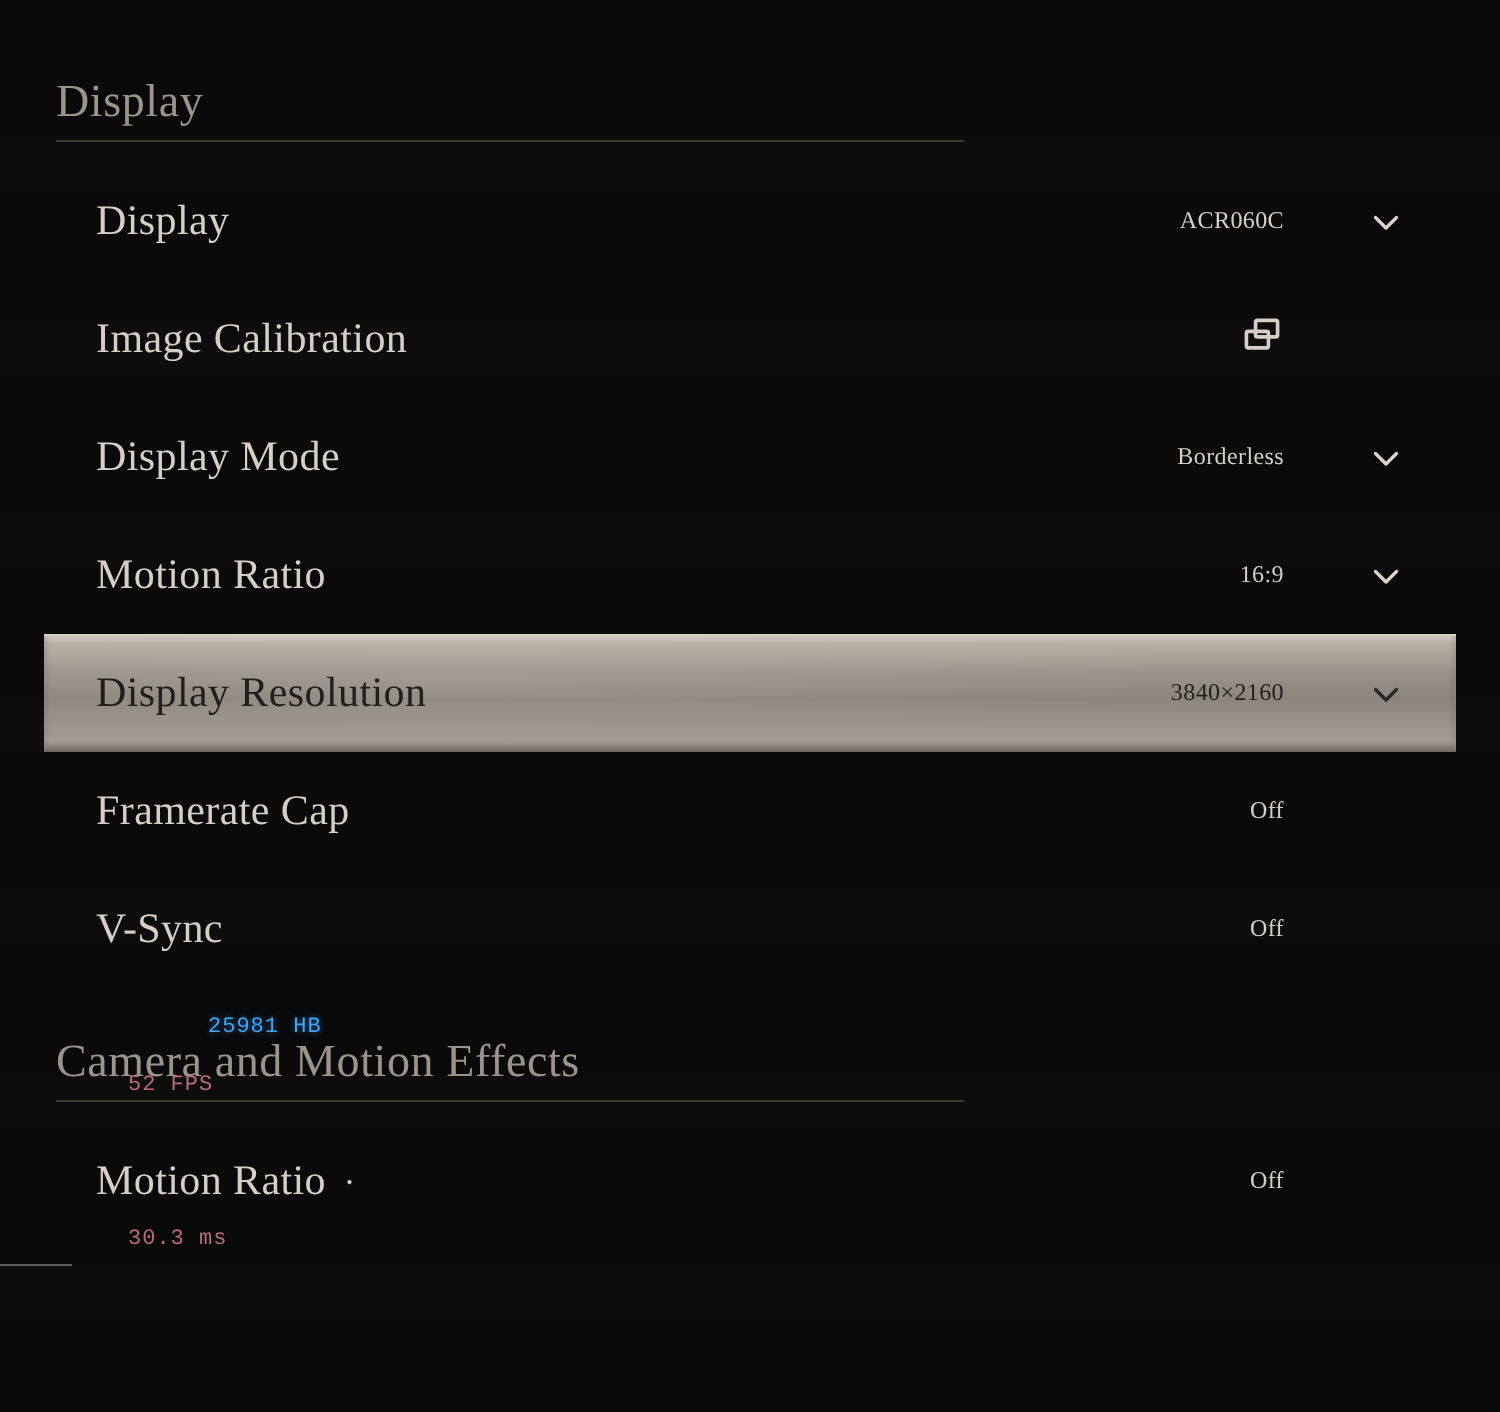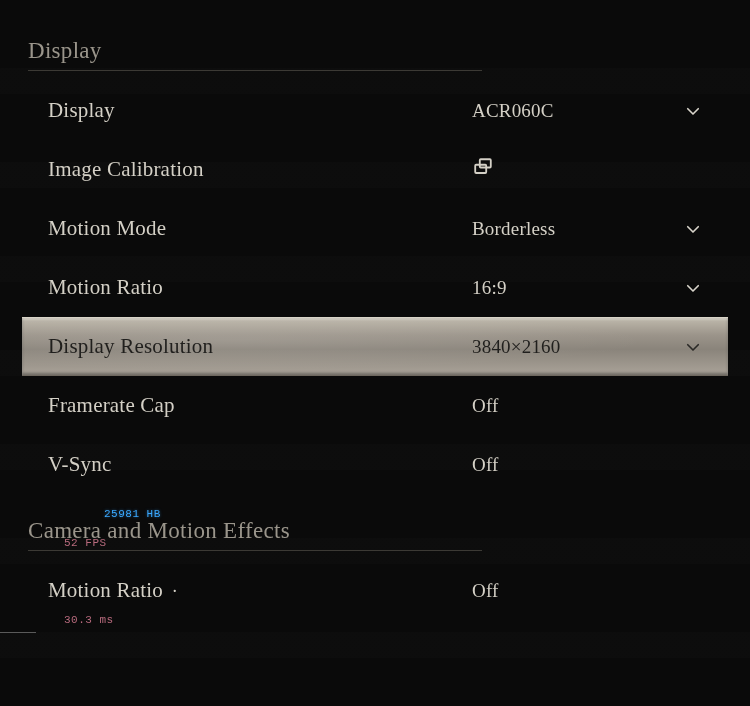--- a/index.html
+++ b/index.html
@@ -54,22 +54,22 @@
     letter-spacing: 0.2px;
   }
   .row .value-wrap {
     width: 300px;
     display: flex;
     align-items: center;
     justify-content: flex-end;
   }
   .row .value {
     width: 170px;
-    text-align: left;
-    font-size: 19px;
+    text-align: right;
+    font-size: 12px;
     color: #d4d0c6;
     letter-spacing: 0.2px;
   }
   .row .chev {
     width: 60px;
     display: flex;
     justify-content: flex-end;
     align-items: center;
   }
   .row .chev svg { width: 18px; height: 18px; }
@@ -145,21 +145,21 @@
               <rect x="8.5" y="3.5" width="12" height="9" rx="1"></rect>
               <rect x="3.5" y="9.5" width="12" height="9" rx="1"></rect>
             </svg>
           </span>
         </div>
         <div class="chev"></div>
       </div>
     </div>
 
     <div class="row">
-      <div class="label">Motion Mode</div>
+      <div class="label">Display Mode</div>
       <div class="value-wrap">
         <div class="value">Borderless</div>
         <div class="chev">
           <svg viewBox="0 0 24 24">
               <path d="M5 9l7 7 7-7"></path>
             </svg>
         </div>
       </div>
     </div>
 

